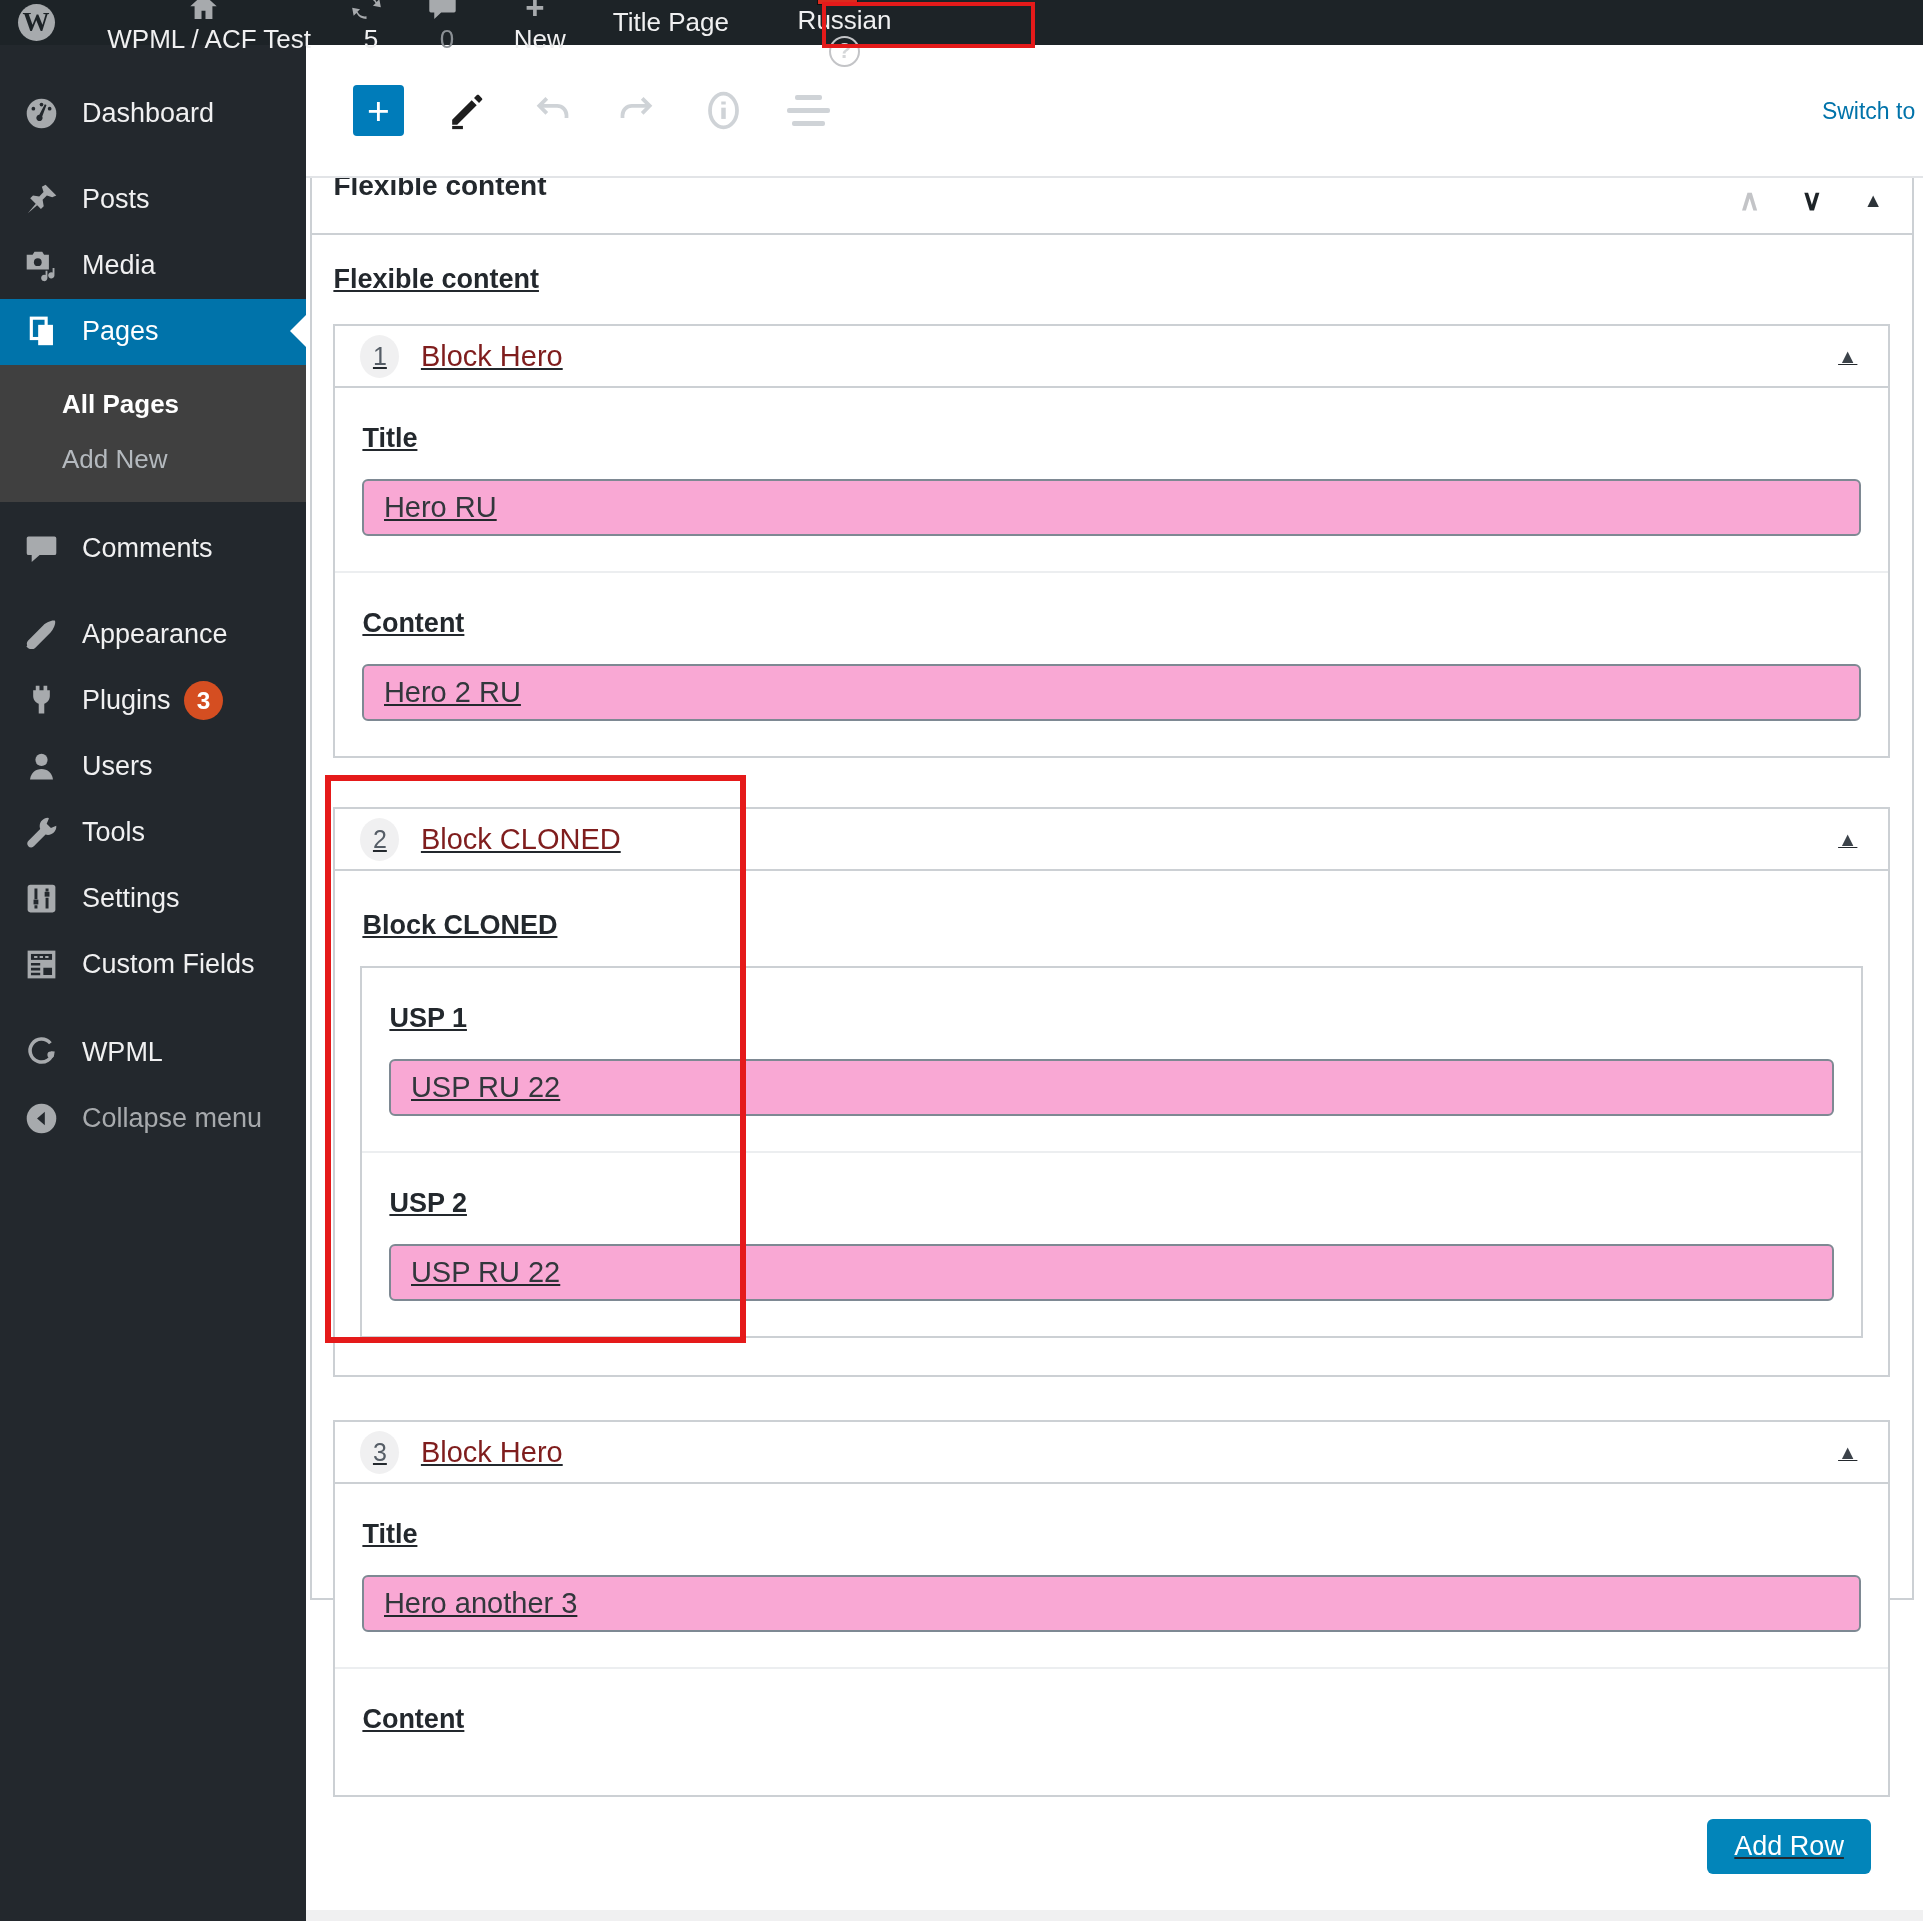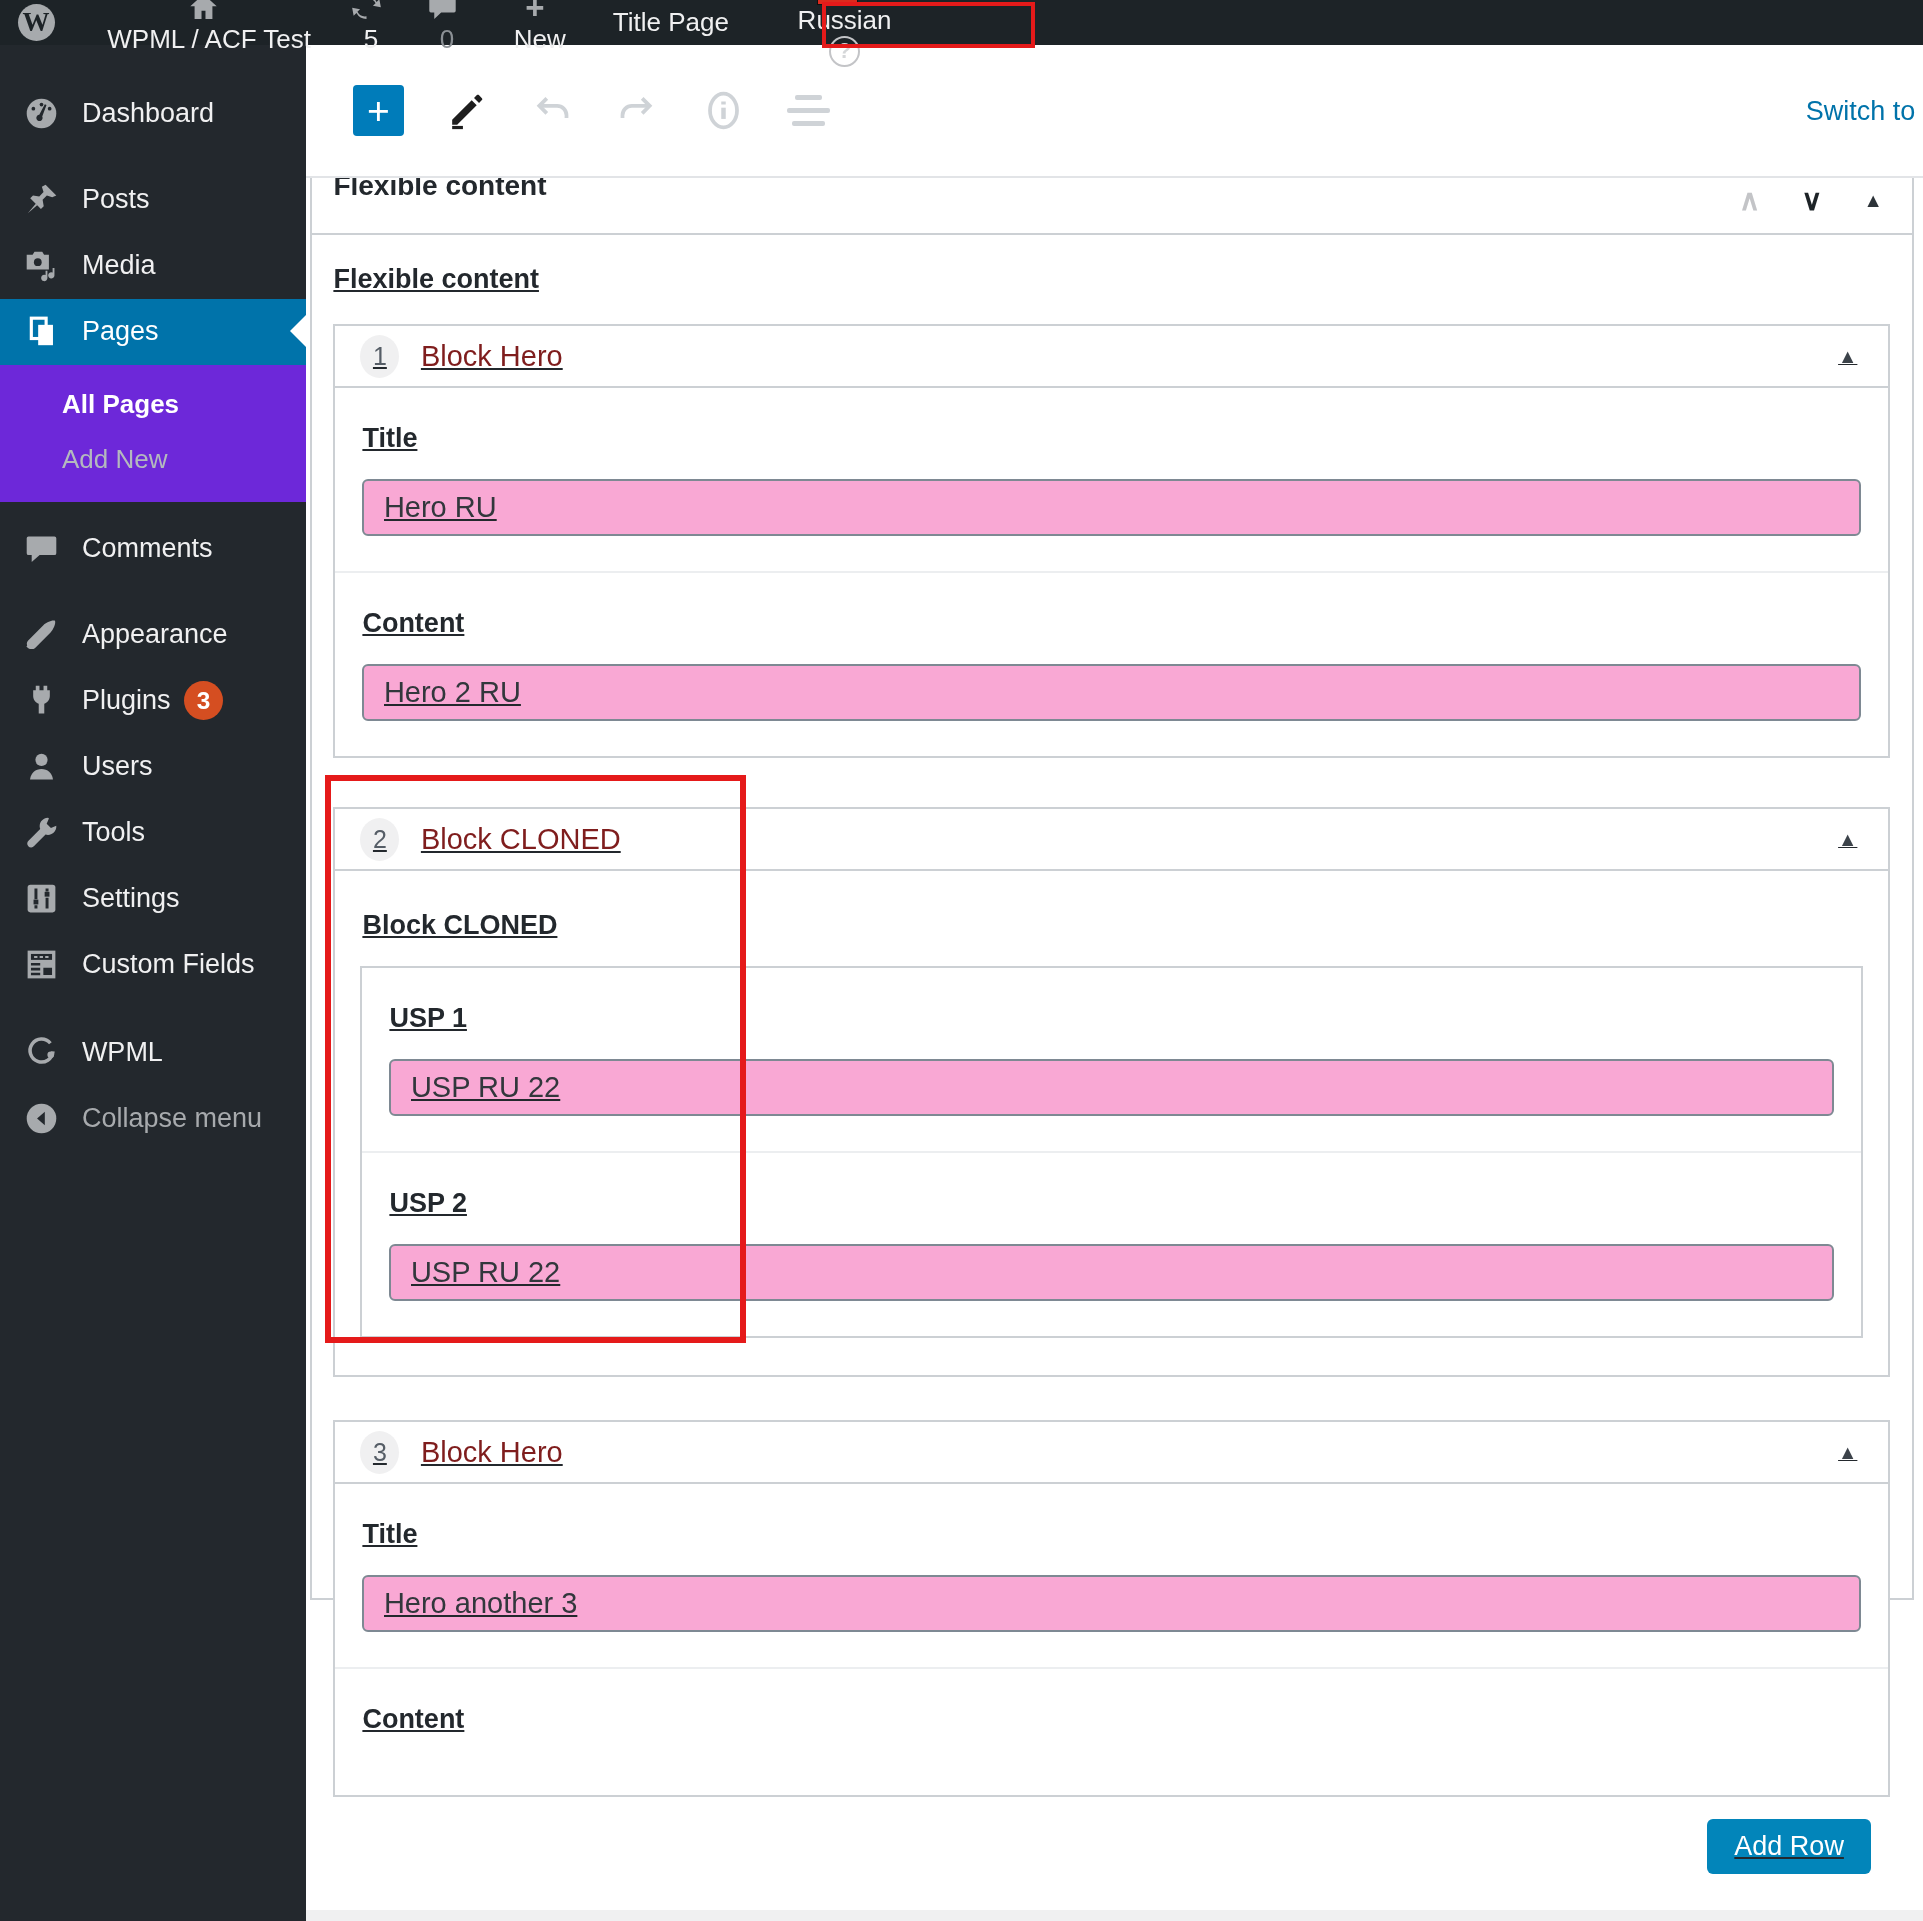--- a/index.html
+++ b/index.html
@@ -41,21 +41,21 @@
   .mi .lbl { color:#f0f0f1; margin-left:21.5px; }
   .mi svg { width:37px; height:37px; flex:0 0 37px; }
   .mi.active { background:#0073aa; color:#fff; }
   .mi.active .lbl { color:#fff; }
   .mi.active::after {
     content:""; position:absolute; right:0; top:50%; margin-top:-16.6px;
     border:16.6px solid transparent; border-right-color:#fff;
   }
   .mi.dim .lbl { color:#a7aaad; }
   .spacer21 { height:20.5px; } .spacer14 { height:13.7px; } .spacer22 { height:21.5px; }
-  .submenu { background:#6d28d9; padding:12.7px 0 14.6px; }
+  .submenu { background:#404040; padding:12.7px 0 14.6px; }
   .smi { height:55px; display:flex; align-items:center; padding-left:62px; font-size:26px; color:#b4b9be; }
   .smi.current { color:#fff; font-weight:bold; }
   .badge {
     margin-left:13.7px; min-width:39px; height:39px; border-radius:50%; background:#d54e21;
     color:#fff; font-size:24.4px; font-weight:bold; display:flex; align-items:center; justify-content:center;
   }
 
   
   .content { position:absolute; left:306px; top:45px; width:1617px; height:1876px; background:#fff; }
   .editor-toolbar {
@@ -63,21 +63,21 @@
     display:flex; align-items:center; padding-left:47px; gap:41px;
   }
   .plus-btn {
     width:51px; height:51px; background:#007cba; border:none; border-radius:3.9px;
     color:#fff; font-size:39px; line-height:45px; display:flex; align-items:center; justify-content:center;
   }
   .tb-ic { background:none; border:none; padding:0; display:flex; align-items:center; justify-content:center; }
   .listview { display:flex; flex-direction:column; gap:7.8px; }
   .listview i { display:block; height:4.9px; background:#cfd3d7; border-radius:2px; }
   .lv1 { width:27px; } .lv2 { width:43px; } .lv3 { width:33px; }
-  .switch-to { position:absolute; right:7.8px; top:50%; transform:translateY(-50%); color:#0073aa; font-size:27px; }
+  .switch-to { position:absolute; right:7.8px; top:50%; transform:translateY(-50%); color:#0073aa; font-size:23px; }
 
   
   .metabox {
     position:absolute; left:3.9px; top:133px; width:1604px; height:1422px;
     border:2px solid #ccd0d4; border-top:none; background:#fff;text-decoration:underline;
   }
   .mb-head { position:relative; height:57px; border-bottom:2px solid #ccd0d4; overflow:hidden; }
   .mb-title { position:absolute; left:21.5px; top:-7.8px; font-size:28px; font-weight:bold; color:#23282d; }
   .mb-controls { position:absolute; right:29px; top:7.8px; display:flex; align-items:center; gap:41px; }
   .chev { font-size:29px; font-weight:bold; line-height:1; background:none; border:none; padding:0; }

